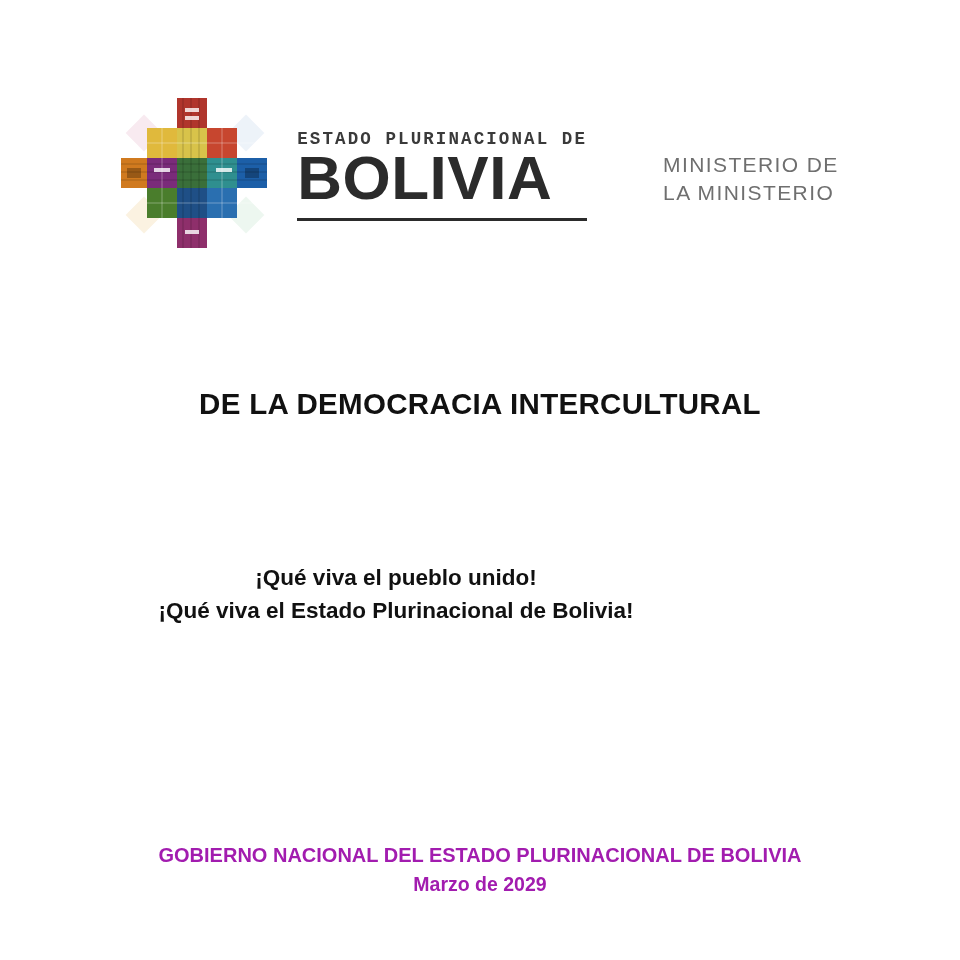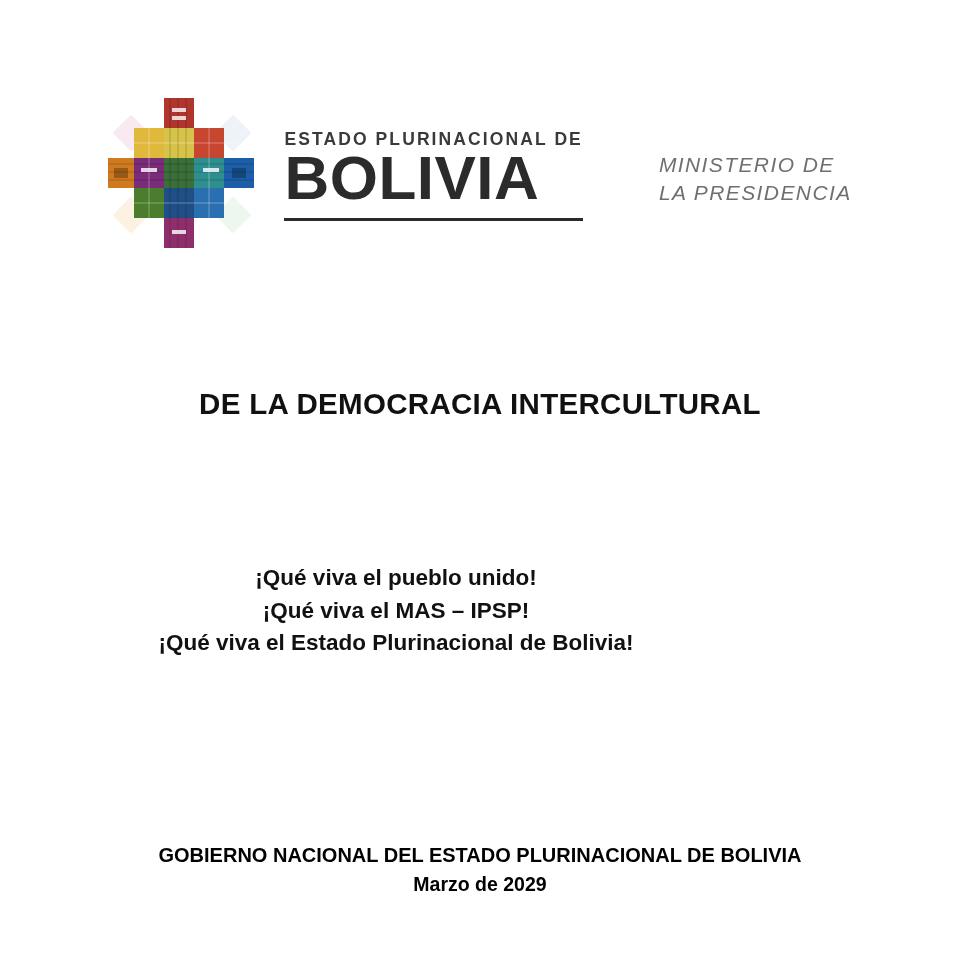--- a/index.html
+++ b/index.html
@@ -52,20 +52,21 @@
     justify-content: center;
     line-height: 1;
   }
   .wordmark .estado {
     font-size: 17.5px;
     letter-spacing: 2.1px;
     font-weight: 700;
     color: #3a3a3a;
     margin-bottom: 1px;
     white-space: nowrap;
+    font-family: Liberation Mono, monospace;
   }
   .wordmark .bolivia {
     font-size: 62px;
     font-weight: 700;
     letter-spacing: 0.5px;
     color: #2b2b2b;
     line-height: 0.95;
     border-bottom: 3px solid #2b2b2b;
     padding-bottom: 10px;
     white-space: nowrap;
@@ -73,21 +74,20 @@
 
   .ministry {
     margin-left: 50px;
     align-self: center;
     color: #6f6f6f;
     font-size: 21px;
     letter-spacing: 1.4px;
     line-height: 1.35;
     white-space: nowrap;
     padding-top: 6px;
-    font-style: italic;
   }
 
   
   .slogan {
     position: absolute;
     top: 385px;
     left: 0;
     width: 960px;
     text-align: center;
     font-size: 29.5px;
@@ -115,21 +115,21 @@
   
   .footer {
     position: absolute;
     top: 840px;
     left: 0;
     width: 960px;
     text-align: center;
     font-size: 20px;
     font-weight: 700;
     line-height: 1.5;
-    color: #000000;
+    color: #a21caf;
   }
   .footer .line { display: block; }
   .footer .date { font-size: 19.5px; }
 </style>
 </head>
 <body>
 
 <div class="page">
 
   <div class="header">
@@ -191,33 +191,32 @@
         </svg>
       </div>
 
       <div class="wordmark">
         <div class="estado">ESTADO PLURINACIONAL DE</div>
         <div class="bolivia">BOLIVIA</div>
       </div>
 
       <div class="ministry">
         <div>MINISTERIO DE</div>
-        <div>LA PRESIDENCIA</div>
+        <div>LA MINISTERIO</div>
       </div>
 
     </div>
   </div>
 
   <div class="slogan">
     <span class="line">DE LA DEMOCRACIA INTERCULTURAL</span>
   </div>
 
   <div class="vivas">
     <span class="line">¡Qué viva el pueblo unido!</span>
-    <span class="line">¡Qué viva el MAS – IPSP!</span>
     <span class="line">¡Qué viva el Estado Plurinacional de Bolivia!</span>
   </div>
 
   <div class="footer">
     <span class="line">GOBIERNO NACIONAL DEL ESTADO PLURINACIONAL DE BOLIVIA</span>
     <span class="line date">Marzo de 2029</span>
   </div>
 
 </div>
 

